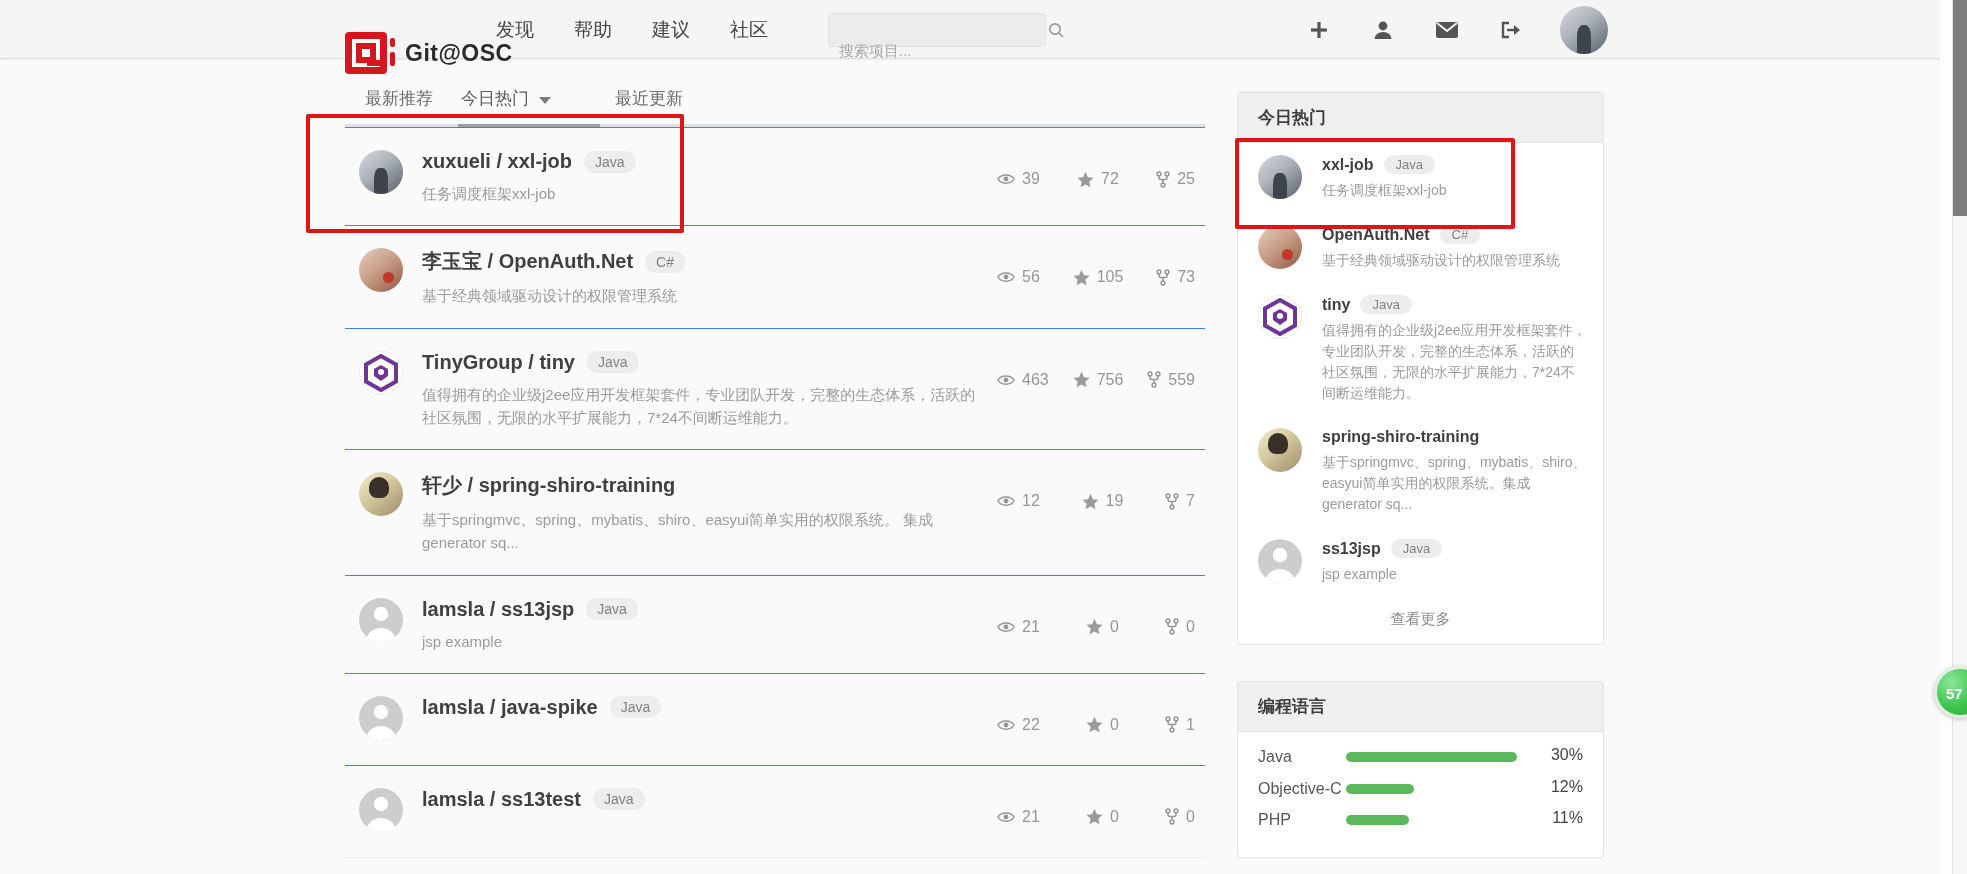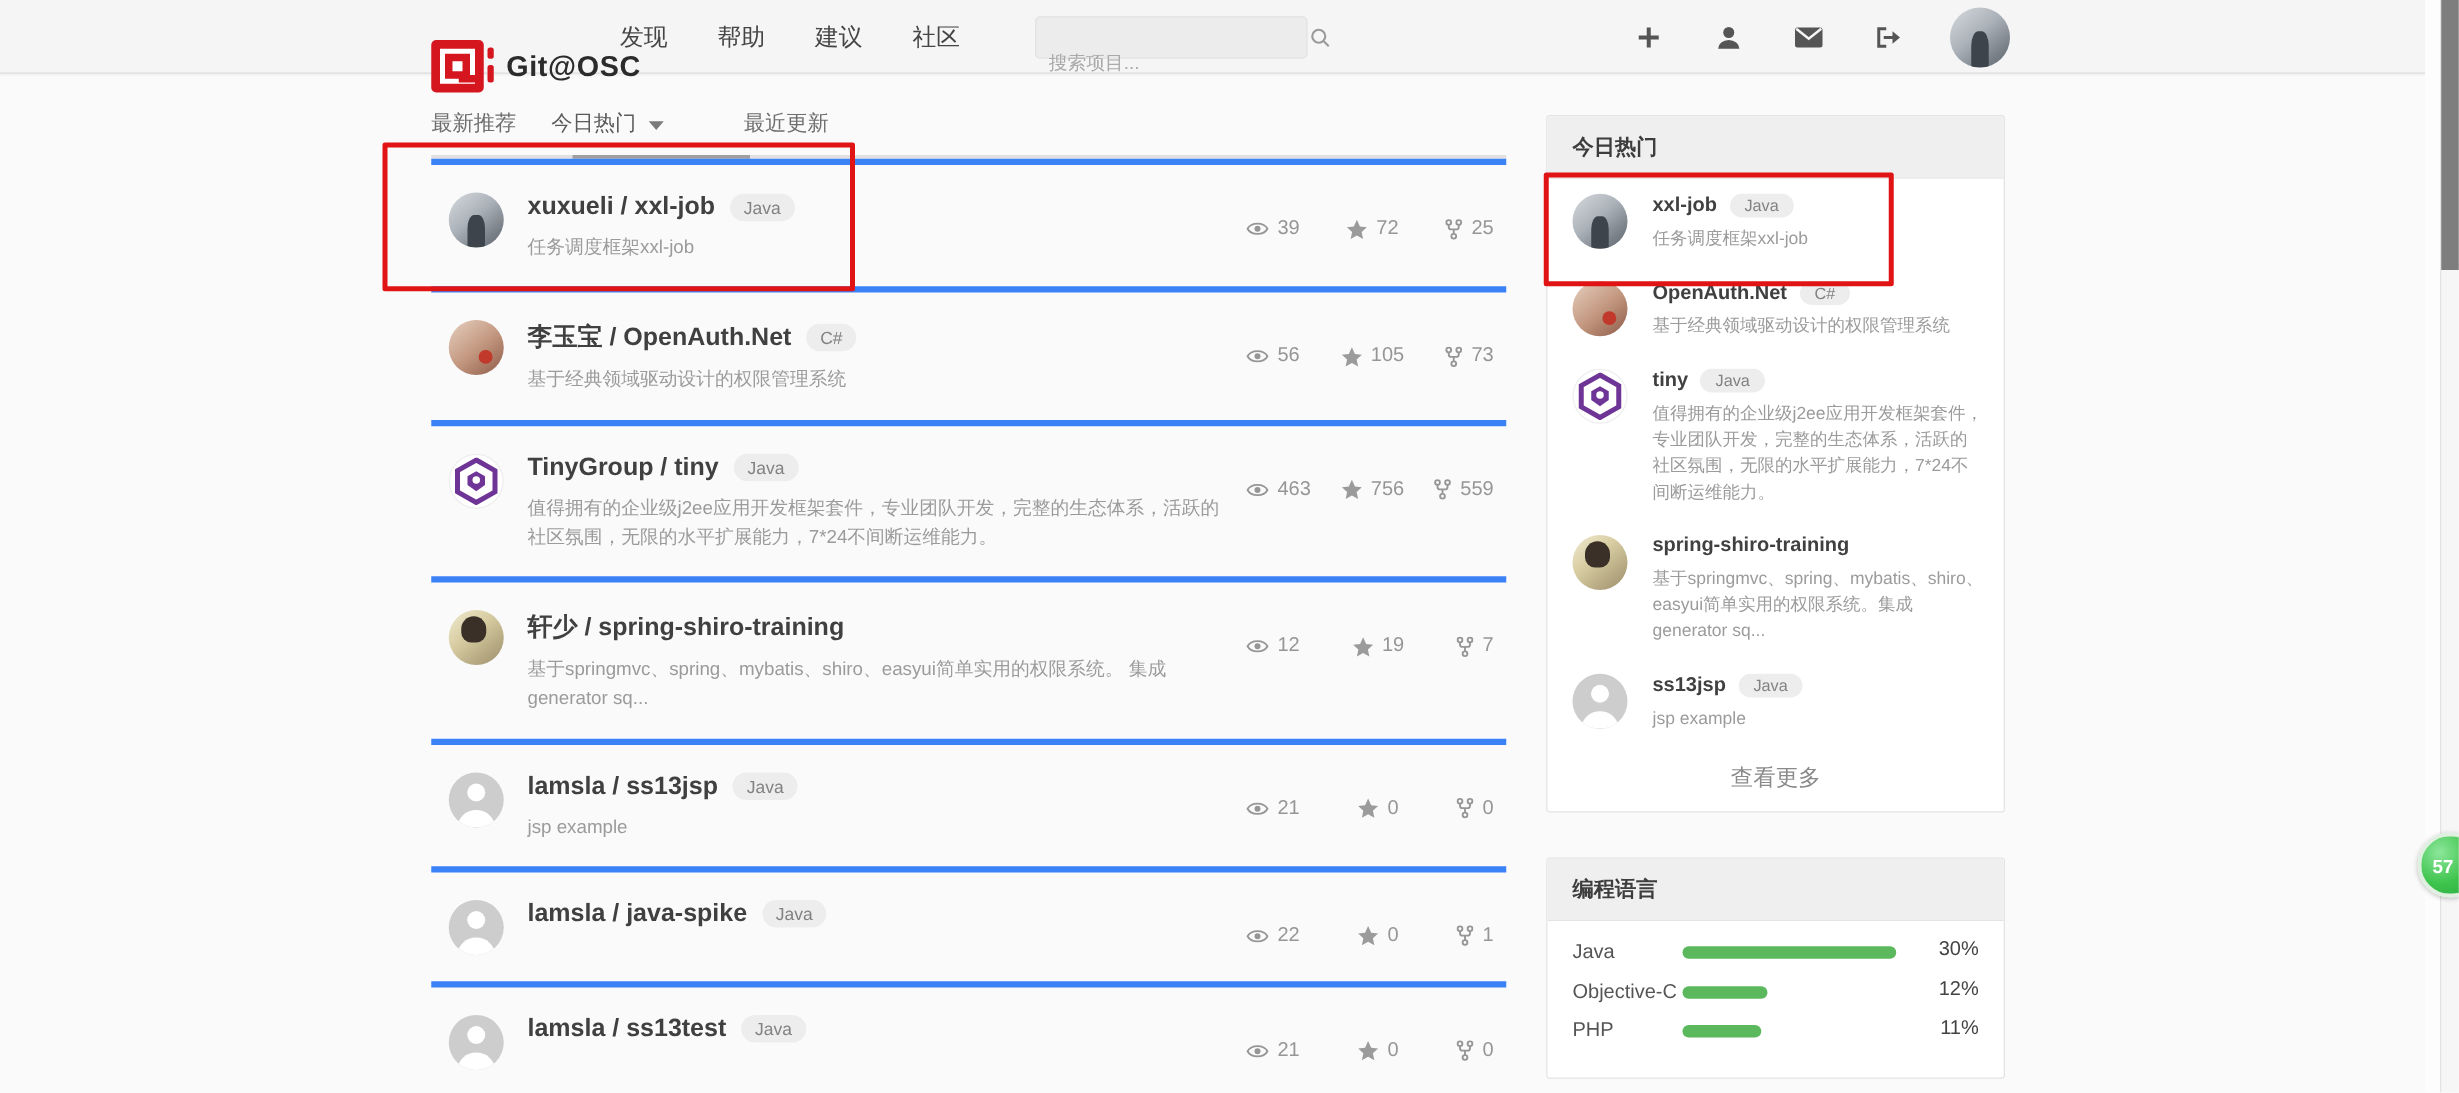--- a/index.html
+++ b/index.html
@@ -43,28 +43,28 @@
   .av-photo-boy { background:linear-gradient(140deg,#f0ead0 0%,#d8cda2 40%,#9b8d6a 100%); }
   .av-photo-boy::after { content:""; position:absolute; left:22%; top:12%; width:46%; height:46%;
                 background:#3a3028; border-radius:50% 50% 40% 40%; }
   .av-default { background:#cdcdcd; }
   .av-tiny { background:#fff; border:1px solid #eee; display:flex; align-items:center; justify-content:center; }
 
   
   .main { position:absolute; left:345px; top:78px; width:860px; }
   .tabs { position:relative; height:49px; border-bottom:3px solid #e0e0e0; display:flex; align-items:flex-start; }
   .tab { font-size:17px; color:#6e6e6e; margin-top:9px; cursor:pointer; display:flex; align-items:center; }
-  .tab.t1 { }
+  .tab.t1 { margin-left:20px; }
   .tab.t2 { margin-left:28px; color:#5a5a5a; }
   .tab.t3 { margin-left:64px; }
   .caret { width:0; height:0; border-left:6px solid transparent; border-right:6px solid transparent;
            border-top:7px solid #7a7a7a; margin-left:10px; margin-top:3px; }
   .tab-indicator { position:absolute; left:113px; bottom:-3px; width:142px; height:3px; background:#9f9f9f; }
 
-  .row { position:relative; display:flex; padding:22px 0 20px 0; min-height:92px; border-top:5px solid #3b82f6; }
+  .row { position:relative; display:flex; padding:22px 0 20px 0; min-height:92px; border-top:1px solid #3b82f6; }
   .row:first-of-type { border-top:none; }
   .row .av { width:44px; height:44px; margin-left:14px; margin-right:19px; }
   .row-text { width:562px; }
   .row-title-line { display:flex; align-items:center; gap:12px; }
   .row-title { font-size:20px; font-weight:bold; color:#404040; cursor:pointer; white-space:nowrap; }
   .badge { background:#ededed; color:#828282; font-size:14px; border-radius:12px; padding:3px 11px; white-space:nowrap; }
   .badge:empty { display:none; }
   .desc { margin-top:9px; font-size:15px; color:#9b9b9b; line-height:1.55; }
   .desc:empty { display:none; }
   .stats { position:absolute; left:652px; right:10px; top:42px; display:flex; justify-content:space-between; }
@@ -77,21 +77,21 @@
   .panel-h { background:#efefef; border-bottom:1px solid #e3e3e3; padding:13px 20px; font-size:17px;
              font-weight:bold; color:#3d3d3d; border-radius:3px 3px 0 0; }
   .s-item { display:flex; padding:12px 16px 12px 20px; }
   .s-item .av { width:44px; height:44px; margin-right:20px; }
   .s-text { flex:1; min-width:0; }
   .s-title-line { display:flex; align-items:center; gap:10px; }
   .s-title { font-size:16px; font-weight:bold; color:#404040; cursor:pointer; white-space:nowrap; }
   .s-badge { background:#ededed; color:#828282; font-size:13px; border-radius:11px; padding:2px 12px; }
   .s-badge:empty { display:none; }
   .s-desc { margin-top:6px; font-size:14px; color:#9b9b9b; line-height:1.5; }
-  .more { text-align:center; padding:13px 0 15px 0; font-size:18px; color:#8a8a8a; cursor:pointer; }
+  .more { text-align:center; padding:13px 0 15px 0; font-size:15px; color:#8a8a8a; cursor:pointer; }
   .panel-langs { margin-top:36px; }
   .lang-rows { padding:14px 20px 16px 20px; }
   .lang-row { display:flex; align-items:flex-start; margin-bottom:10px; }
   .lang-name { width:88px; font-size:16px; color:#555; line-height:1.35; }
   .lang-bar-wrap { flex:1; padding-top:6px; }
   .lang-bar { height:10px; border-radius:5px; background:#5cb85c; }
   .lang-pct { width:62px; text-align:right; font-size:16px; color:#444; }
 
   
   .anno { position:absolute; border:4px solid #e01414; border-radius:2px; z-index:50; pointer-events:none; }

